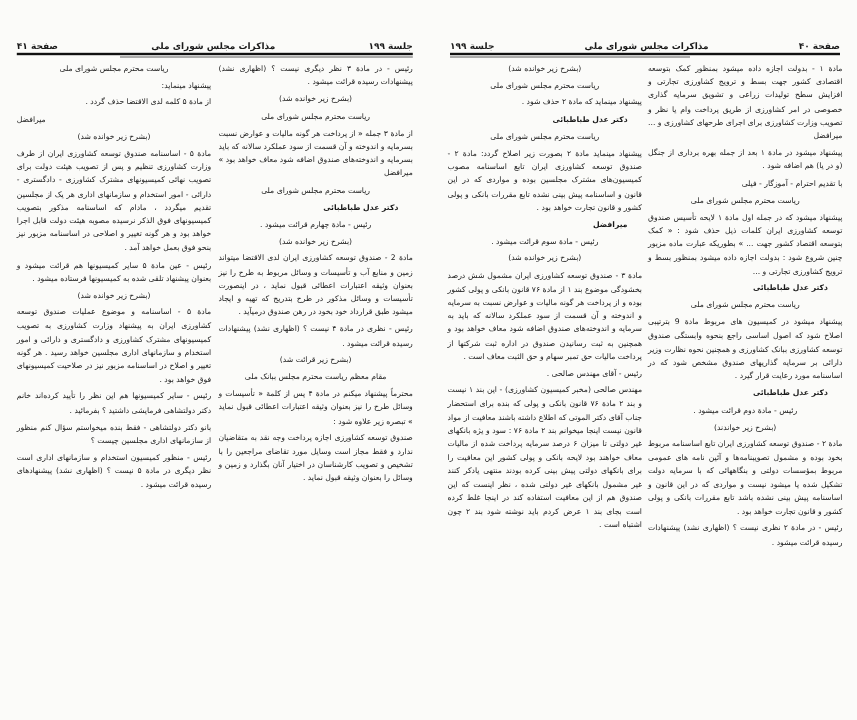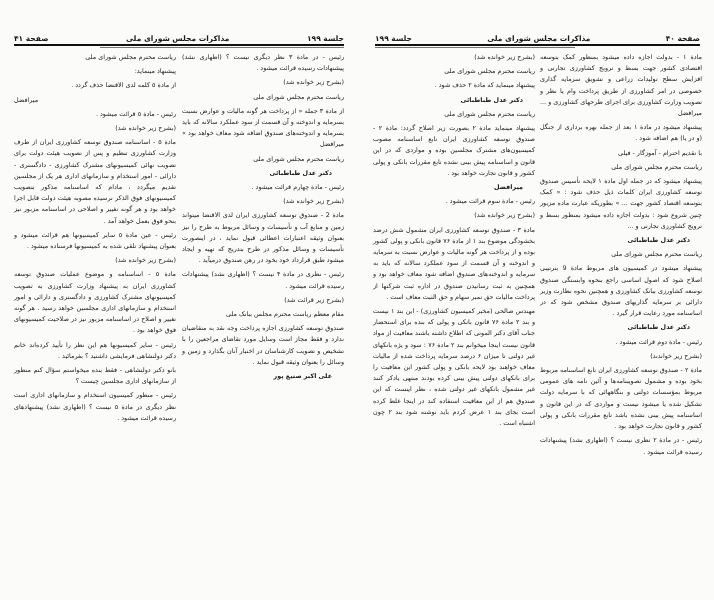--- a/index.html
+++ b/index.html
@@ -20,21 +20,21 @@
   .page.left .rule { left:14px; width:330px; }
   .page.right .rule { left:18px; width:325px; }
   .rule2 { position:absolute; top:47px; height:1px; background:#777; }
   .page.left .rule2 { left:100px; width:244px; }
   .page.right .rule2 { left:18px; width:200px; }
   .col {
     position:absolute; top:52px; width:162px; direction:rtl; text-align:justify;
     font-size:6.4px; line-height:11.2px;
   }
   .col p { margin:0 0 3px 0; }
-  .center { text-align:right; }
+  .center { text-align:center; }
   .sig { padding-right:12px;font-weight:bold; }
   .sigl { text-align:left !important; }
 </style>
 </head>
 <body>
 
 <div class="page left">
   <div class="hdr">
     <span>جلسة ۱۹۹</span>
     <span>مذاکرات مجلس شورای ملی</span>
@@ -49,29 +49,28 @@
       <p class="center">ریاست محترم مجلس شورای ملی</p>
       <p>از مادة ۳ جمله « از پرداخت هر گونه مالیات و عوارض نسبت بسرمایه و اندوخته و آن قسمت از سود عملکرد سالانه که باید بسرمایه و اندوخته‌های صندوق اضافه شود معاف خواهد بود » میرافضل</p>
       <p class="center">ریاست محترم مجلس شورای ملی</p>
       <p class="sig">دکتر عدل طباطبائی</p>
       <p class="center">رئیس - مادة چهارم قرائت میشود .</p>
       <p class="center">(بشرح زیر خوانده شد)</p>
       <p>مادة 2 - صندوق توسعه کشاورزی ایران لدی الاقتضا میتواند زمین و منابع آب و تأسیسات و وسائل مربوط به طرح را نیز بعنوان وثیقه اعتبارات اعطائی قبول نماید ، در اینصورت تأسیسات و وسائل مذکور در طرح بتدریج که تهیه و ایجاد میشود طبق قرارداد خود بخود در رهن صندوق درمیآید .</p>
       <p>رئیس - نظری در مادة ۴ نیست ؟ (اظهاری نشد) پیشنهادات رسیده قرائت میشود .</p>
       <p class="center">(بشرح زیر قرائت شد)</p>
       <p class="center">مقام معظم ریاست محترم مجلس ببانک ملی</p>
+      <p>محترماً پیشنهاد میکنم در مادة ۴ پس از کلمة « تأسیسات و وسائل طرح را نیز بعنوان وثیقه اعتبارات اعطائی قبول نماید » تبصره زیر علاوه شود :</p>
       <p>صندوق توسعه کشاورزی اجازه پرداخت وجه نقد به متقاضیان ندارد و فقط مجاز است وسایل مورد تقاضای مراجعین را با تشخیص و تصویب کارشناسان در اختیار آنان بگذارد و زمین و وسائل را بعنوان وثیقه قبول نماید .</p>
-      <p class="sig">علی اکبر صنیع پور</p>
     </div>
   <div class="col" style="left:14px;">
       <p class="center">ریاست محترم مجلس شورای ملی</p>
       <p>پیشنهاد مینماید:</p>
       <p>از مادة ۵ کلمه لدی الاقتضا حذف گردد .</p>
       <p class="sigl">میرافضل</p>
-      <p class="center">رئیس - مادة ۵ قرائت میشود .</p>
       <p class="center">(بشرح زیر خوانده شد)</p>
       <p>مادة ۵ - اساسنامه صندوق توسعه کشاورزی ایران از طرف وزارت کشاورزی تنظیم و پس از تصویب هیئت دولت برای تصویب نهائی کمیسیونهای مشترک کشاورزی - دادگستری - دارائی - امور استخدام و سازمانهای اداری هر یک از مجلسین تقدیم میگردد ، مادام که اساسنامه مذکور بتصویب کمیسیونهای فوق الذکر نرسیده مصوبه هیئت دولت قابل اجرا خواهد بود و هر گونه تغییر و اصلاحی در اساسنامه مزبور نیز بنحو فوق بعمل خواهد آمد .</p>
       <p>رئیس - عین مادة ۵ سایر کمیسیونها هم قرائت میشود و بعنوان پیشنهاد تلقی شده به کمیسیونها فرستاده میشود .</p>
       <p class="center">(بشرح زیر خوانده شد)</p>
       <p>مادة ۵ - اساسنامه و موضوع عملیات صندوق توسعه کشاورزی ایران به پیشنهاد وزارت کشاورزی به تصویب کمیسیونهای مشترک کشاورزی و دادگستری و دارائی و امور استخدام و سازمانهای اداری مجلسین خواهد رسید . هر گونه تغییر و اصلاح در اساسنامه مزبور نیز در صلاحیت کمیسیونهای فوق خواهد بود .</p>
       <p>رئیس - سایر کمیسیونها هم این نظر را تأیید کرده‌اند خانم دکتر دولتشاهی فرمایشی داشتید ؟ بفرمائید .</p>
       <p>بانو دکتر دولتشاهی - فقط بنده میخواستم سؤال کنم منظور از سازمانهای اداری مجلسین چیست ؟</p>
       <p>رئیس - منظور کمیسیون استخدام و سازمانهای اداری است نظر دیگری در مادة ۵ نیست ؟ (اظهاری نشد) پیشنهادهای رسیده قرائت میشود .</p>
     </div>
 </div>
@@ -104,15 +103,16 @@
       <p class="center">(بشرح زیر خوانده شد)</p>
       <p class="center">ریاست محترم مجلس شورای ملی</p>
       <p>پیشنهاد مینماید که مادة ۲ حذف شود .</p>
       <p class="sig">دکتر عدل طباطبائی</p>
       <p class="center">ریاست محترم مجلس شورای ملی</p>
       <p>پیشنهاد مینماید مادة ۲ بصورت زیر اصلاح گردد: مادة ۲ - صندوق توسعه کشاورزی ایران تابع اساسنامه مصوب کمیسیون‌های مشترک مجلسین بوده و مواردی که در این قانون و اساسنامه پیش بینی نشده تابع مقررات بانکی و پولی کشور و قانون تجارت خواهد بود .</p>
       <p class="sig">میرافضل</p>
       <p class="center">رئیس - مادة سوم قرائت میشود .</p>
       <p class="center">(بشرح زیر خوانده شد)</p>
       <p>مادة ۳ - صندوق توسعه کشاورزی ایران مشمول شش درصد بخشودگی موضوع بند ۱ از مادة ۷۶ قانون بانکی و پولی کشور بوده و از پرداخت هر گونه مالیات و عوارض نسبت به سرمایه و اندوخته و آن قسمت از سود عملکرد سالانه که باید به سرمایه و اندوخته‌های صندوق اضافه شود معاف خواهد بود و همچنین به ثبت رسانیدن صندوق در اداره ثبت شرکتها از پرداخت مالیات حق تمبر سهام و حق الثبت معاف است .</p>
+      <p>رئیس - آقای مهندس صالحی .</p>
       <p>مهندس صالحی (مخبر کمیسیون کشاورزی) - این بند ۱ نیست و بند ۲ مادة ۷۶ قانون بانکی و پولی که بنده برای استحضار جناب آقای دکتر الموتی که اطلاع داشته باشند معافیت از مواد قانون نیست اینجا میخوانم بند ۲ مادة ۷۶ : سود و یژه بانکهای غیر دولتی تا میزان ۶ درصد سرمایه پرداخت شده از مالیات معاف خواهند بود لایحه بانکی و پولی کشور این معافیت را برای بانکهای دولتی پیش بینی کرده بودند منتهی یادکر کنند غیر مشمول بانکهای غیر دولتی شده ، نظر اینست که این صندوق هم از این معافیت استفاده کند در اینجا غلط کرده است بجای بند ۱ عرض کردم باید نوشته شود بند ۲ چون اشتباه است .</p>
     </div>
 </div>
 
 </body></html>

